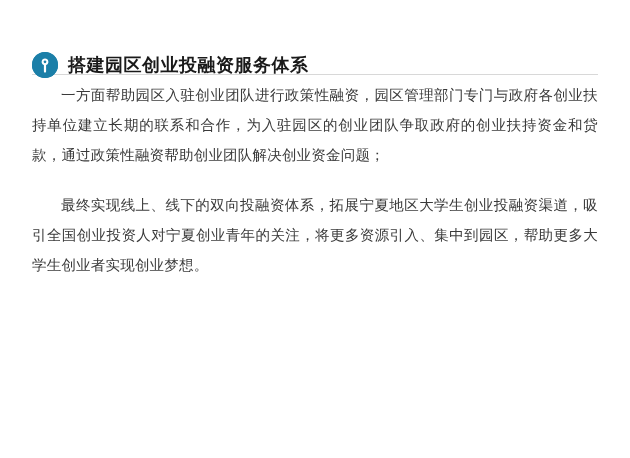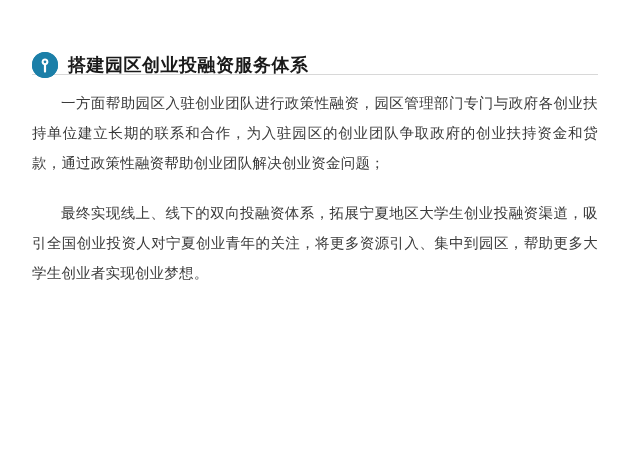--- a/index.html
+++ b/index.html
@@ -27,21 +27,21 @@
     right: 32px;
     height: 1px;
     background: #d8d8d8;
   }
   .rule.top { top: 22px; }
 
   .heading-row {
     display: flex;
     align-items: flex-end;
     margin-top: 52px;
-    margin-bottom: 10px;
+    margin-bottom: 2px;
   }
   .heading-icon {
     width: 26px;
     height: 26px;
     border-radius: 50%;
     background: #1b7fa8;
     flex: 0 0 auto;
     margin-right: 10px;
     position: relative;
   }

